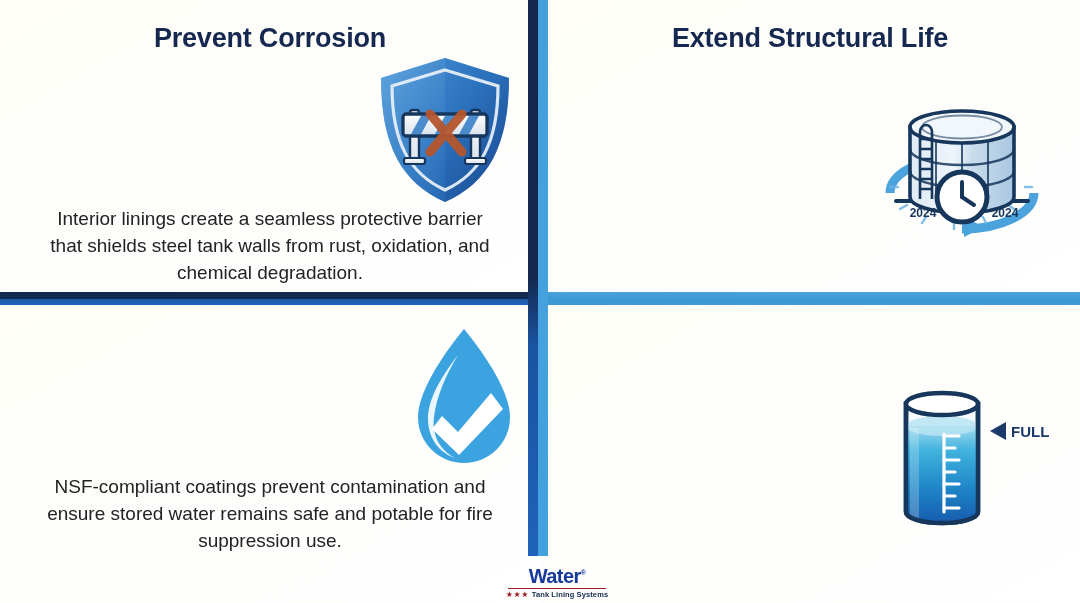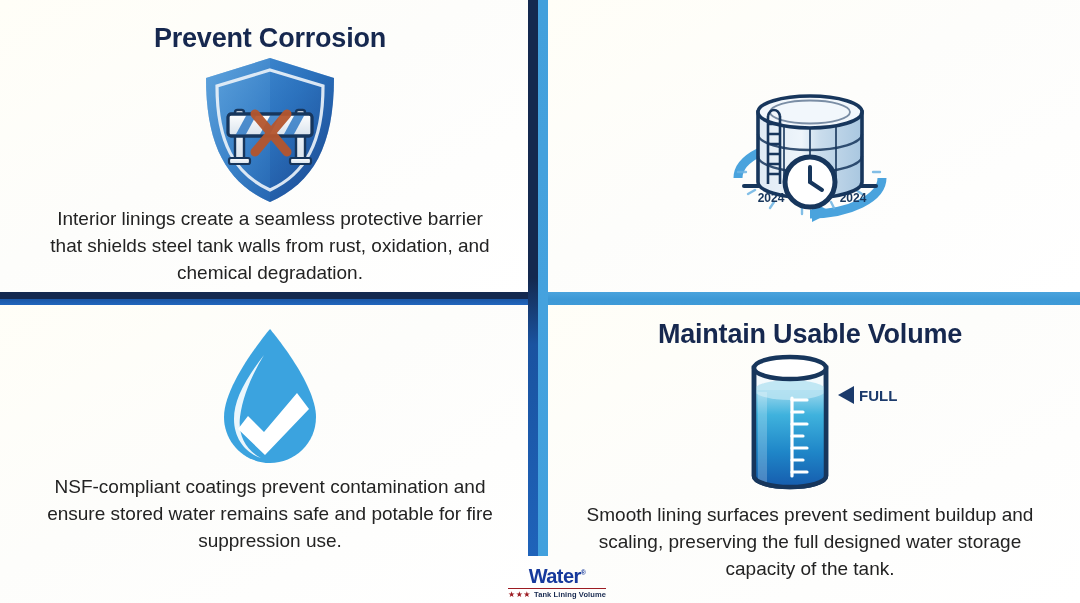--- a/index.html
+++ b/index.html
@@ -53,21 +53,21 @@
     text-align: center;
     line-height: 1.1;
     white-space: nowrap;
     margin: 0;
   }
 
   .icon-wrap {
     flex: 1 1 auto;
     display: flex;
     align-items: center;
-    justify-content: center;
+    justify-content: flex-end;
     width: 100%;
   }
 
   .card-desc {
     font-size: 19px;
     color: #232323;
     text-align: center;
     line-height: 1.42;
     max-width: 460px;
     margin: 0;
@@ -216,20 +216,21 @@
           <g stroke="#b5562e" stroke-width="9" stroke-linecap="round" opacity="0.95">
             <line x1="60" y1="60" x2="92" y2="98"></line>
             <line x1="92" y1="60" x2="60" y2="98"></line>
           </g>
         </svg>
       </div>
       <p class="card-desc">Interior linings create a seamless protective barrier that shields steel tank walls from rust, oxidation, and chemical degradation.</p>
     </div>
 
     <div class="quad q-tr">
+      <h2 class="card-title">Extend Structural Life</h2>
       <div class="icon-wrap">
         <svg width="196" height="152" viewBox="0 0 196 152">
           <defs>
             <linearGradient id="tankG" x1="0" y1="0" x2="1" y2="0">
               <stop offset="0%" stop-color="#dfeaf4"></stop>
               <stop offset="42%" stop-color="#eef5fb"></stop>
               <stop offset="60%" stop-color="#c9dcec"></stop>
               <stop offset="100%" stop-color="#a9c7e0"></stop>
             </linearGradient>
           </defs>
@@ -297,21 +298,20 @@
 
           <path d="M50 34 C 30 60 20 80 20 98 C 20 118 32 132 47 137 C 30 128 24 112 26 96 C 29 74 38 54 50 34 Z" fill="#ffffff" opacity="0.9"></path>
 
           <path d="M34 95 L50 111 L83 72 L95 88 L51 134 L24 108 Z" fill="#ffffff"></path>
         </svg>
       </div>
       <p class="card-desc">NSF-compliant coatings prevent contamination and ensure stored water remains safe and potable for fire suppression use.</p>
     </div>
 
     <div class="quad q-br">
-      <h2 class="card-title">Maintain Usable Volume</h2>
       <div class="icon-wrap">
         <svg width="196" height="152" viewBox="0 0 196 152">
           <defs>
             <linearGradient id="waterG" x1="0" y1="0" x2="0" y2="1">
               <stop offset="0%" stop-color="#9fd9ee"></stop>
               <stop offset="25%" stop-color="#3fb2dd"></stop>
               <stop offset="62%" stop-color="#1f86c8"></stop>
               <stop offset="100%" stop-color="#1558ab"></stop>
             </linearGradient>
             <clipPath id="beakerClip">
@@ -339,21 +339,20 @@
             <line x1="80" y1="86" x2="91" y2="86"></line>
             <line x1="80" y1="98" x2="95" y2="98"></line>
             <line x1="80" y1="110" x2="91" y2="110"></line>
             <line x1="80" y1="122" x2="95" y2="122"></line>
           </g>
 
           <path d="M142 36 L126 45 L142 54 Z" fill="#1b3a6b"></path>
           <text x="147" y="51" font-family="Liberation Sans, sans-serif" font-size="15" font-weight="bold" fill="#1b3a6b">FULL</text>
         </svg>
       </div>
-      <p class="card-desc">Smooth lining surfaces prevent sediment buildup and scaling, preserving the full designed water storage capacity of the tank.</p>
     </div>
 
   </div>
 
   <div class="divider-h">
     <div class="dh-left"></div>
     <div class="dh-right"></div>
   </div>
 
   <div class="divider-v">
@@ -361,17 +360,17 @@
     <div class="dv-light"></div>
   </div>
 
   <div class="logo">
     <div class="logo-word">
       <span>Water</span><span class="tm">®</span>
     </div>
     <div class="logo-rule"></div>
     <div class="logo-tag">
       <span class="logo-stars">★★★</span>
-      <span>Tank Lining Volume</span>
+      <span>Tank Lining Systems</span>
     </div>
   </div>
 
 </div>
 
 </body></html>

